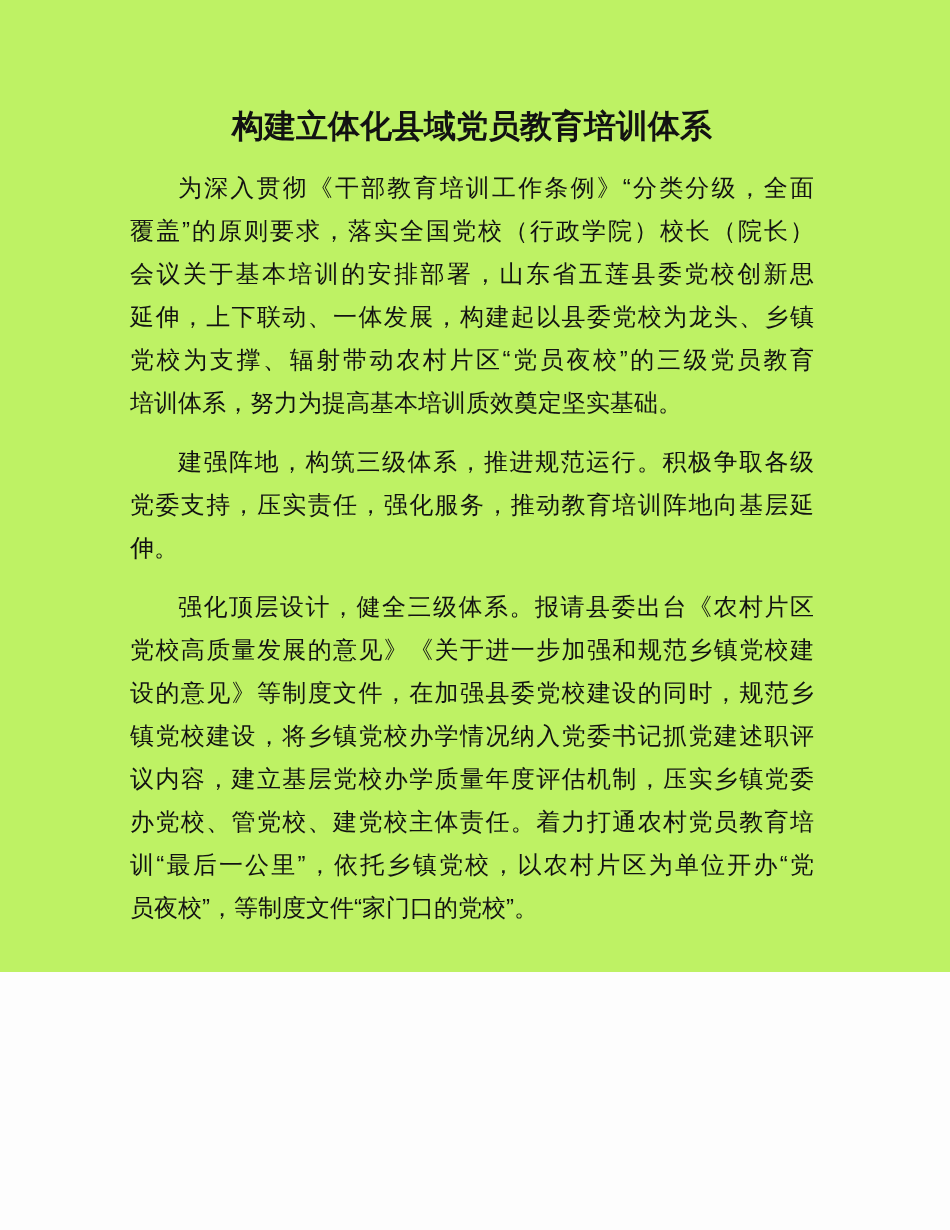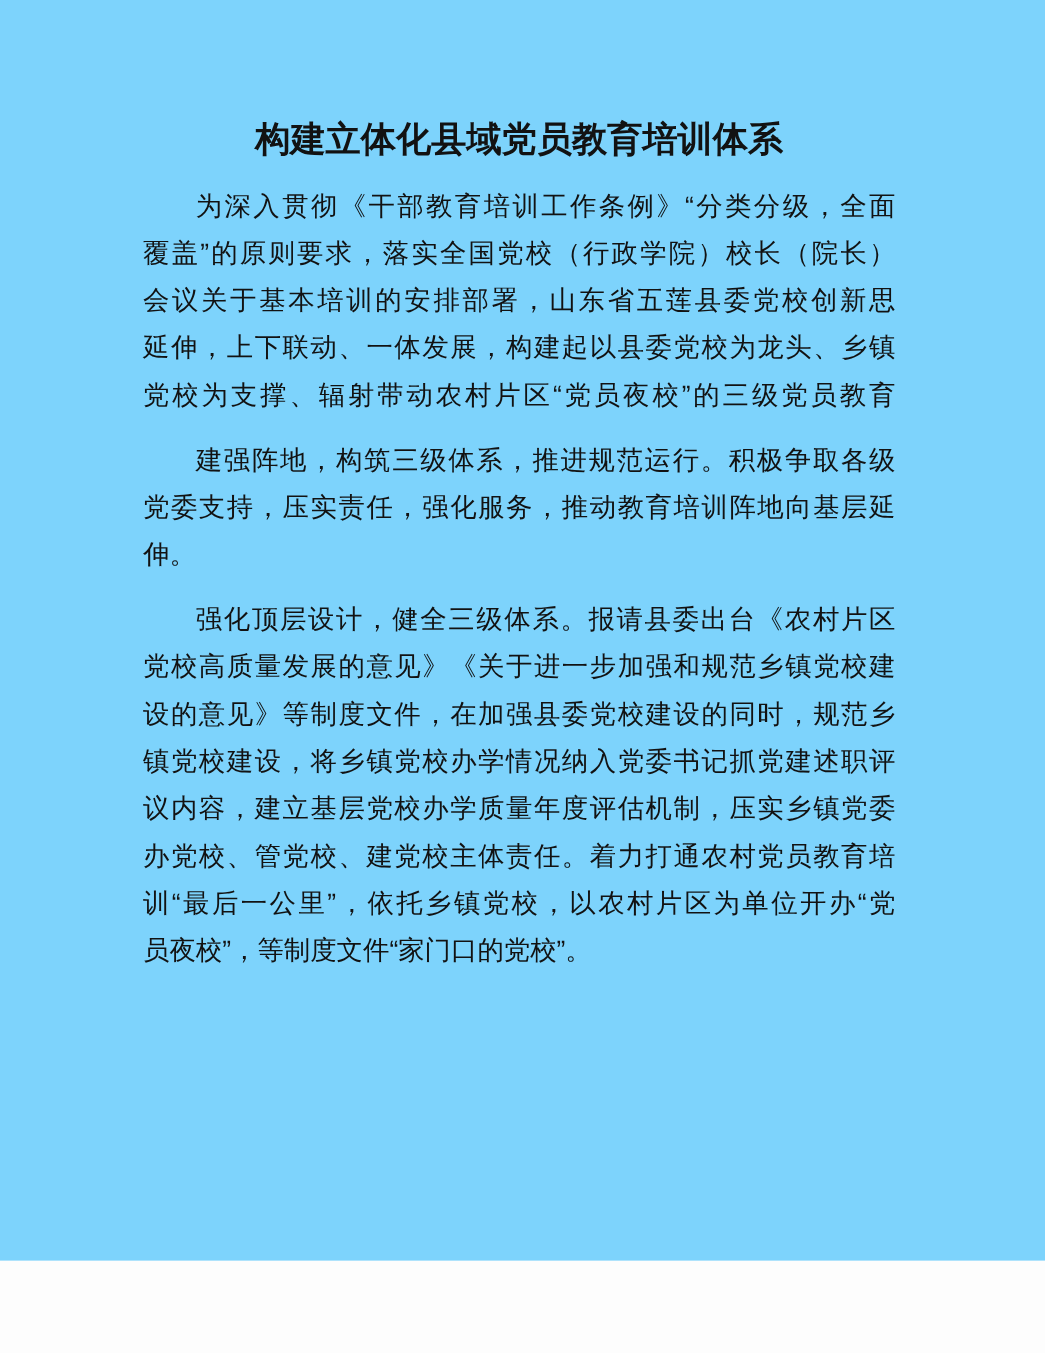--- a/index.html
+++ b/index.html
@@ -8,25 +8,25 @@
   }
   body {
     background: #fdfdfd;
     width: 950px;
     height: 1230px;
     overflow: hidden;
   }
   .page {
     box-sizing: border-box;
     width: 950px;
-    height: 1146px;
+    height: 972px;
     padding: 104px 136px 16px 130px;
     font-family: "Liberation Sans", sans-serif;
     color: #121212;
-    background: #7dd3fc;
+    background: #bef264;
   }
   .doc-title {
     margin: 0 0 18px 0;
     font-size: 32px;
     line-height: 44px;
     font-weight: 700;
     text-align: center;
     white-space: nowrap;
   }
   .paragraph {
@@ -53,20 +53,21 @@
 
 <div class="page">
   <h1 class="doc-title">构建立体化县域党员教育培训体系</h1>
   <div id="paragraphs">
       <div class="paragraph">
         <div class="line first">为深入贯彻《干部教育培训工作条例》“分类分级，全面</div>
         <div class="line">覆盖”的原则要求，落实全国党校（行政学院）校长（院长）</div>
         <div class="line">会议关于基本培训的安排部署，山东省五莲县委党校创新思</div>
         <div class="line">延伸，上下联动、一体发展，构建起以县委党校为龙头、乡镇</div>
         <div class="line">党校为支撑、辐射带动农村片区“党员夜校”的三级党员教育</div>
+        <div class="line last">培训体系，努力为提高基本培训质效奠定坚实基础。</div>
       </div>
       <div class="paragraph">
         <div class="line first">建强阵地，构筑三级体系，推进规范运行。积极争取各级</div>
         <div class="line">党委支持，压实责任，强化服务，推动教育培训阵地向基层延</div>
         <div class="line last">伸。</div>
       </div>
       <div class="paragraph">
         <div class="line first">强化顶层设计，健全三级体系。报请县委出台《农村片区</div>
         <div class="line">党校高质量发展的意见》《关于进一步加强和规范乡镇党校建</div>
         <div class="line">设的意见》等制度文件，在加强县委党校建设的同时，规范乡</div>

